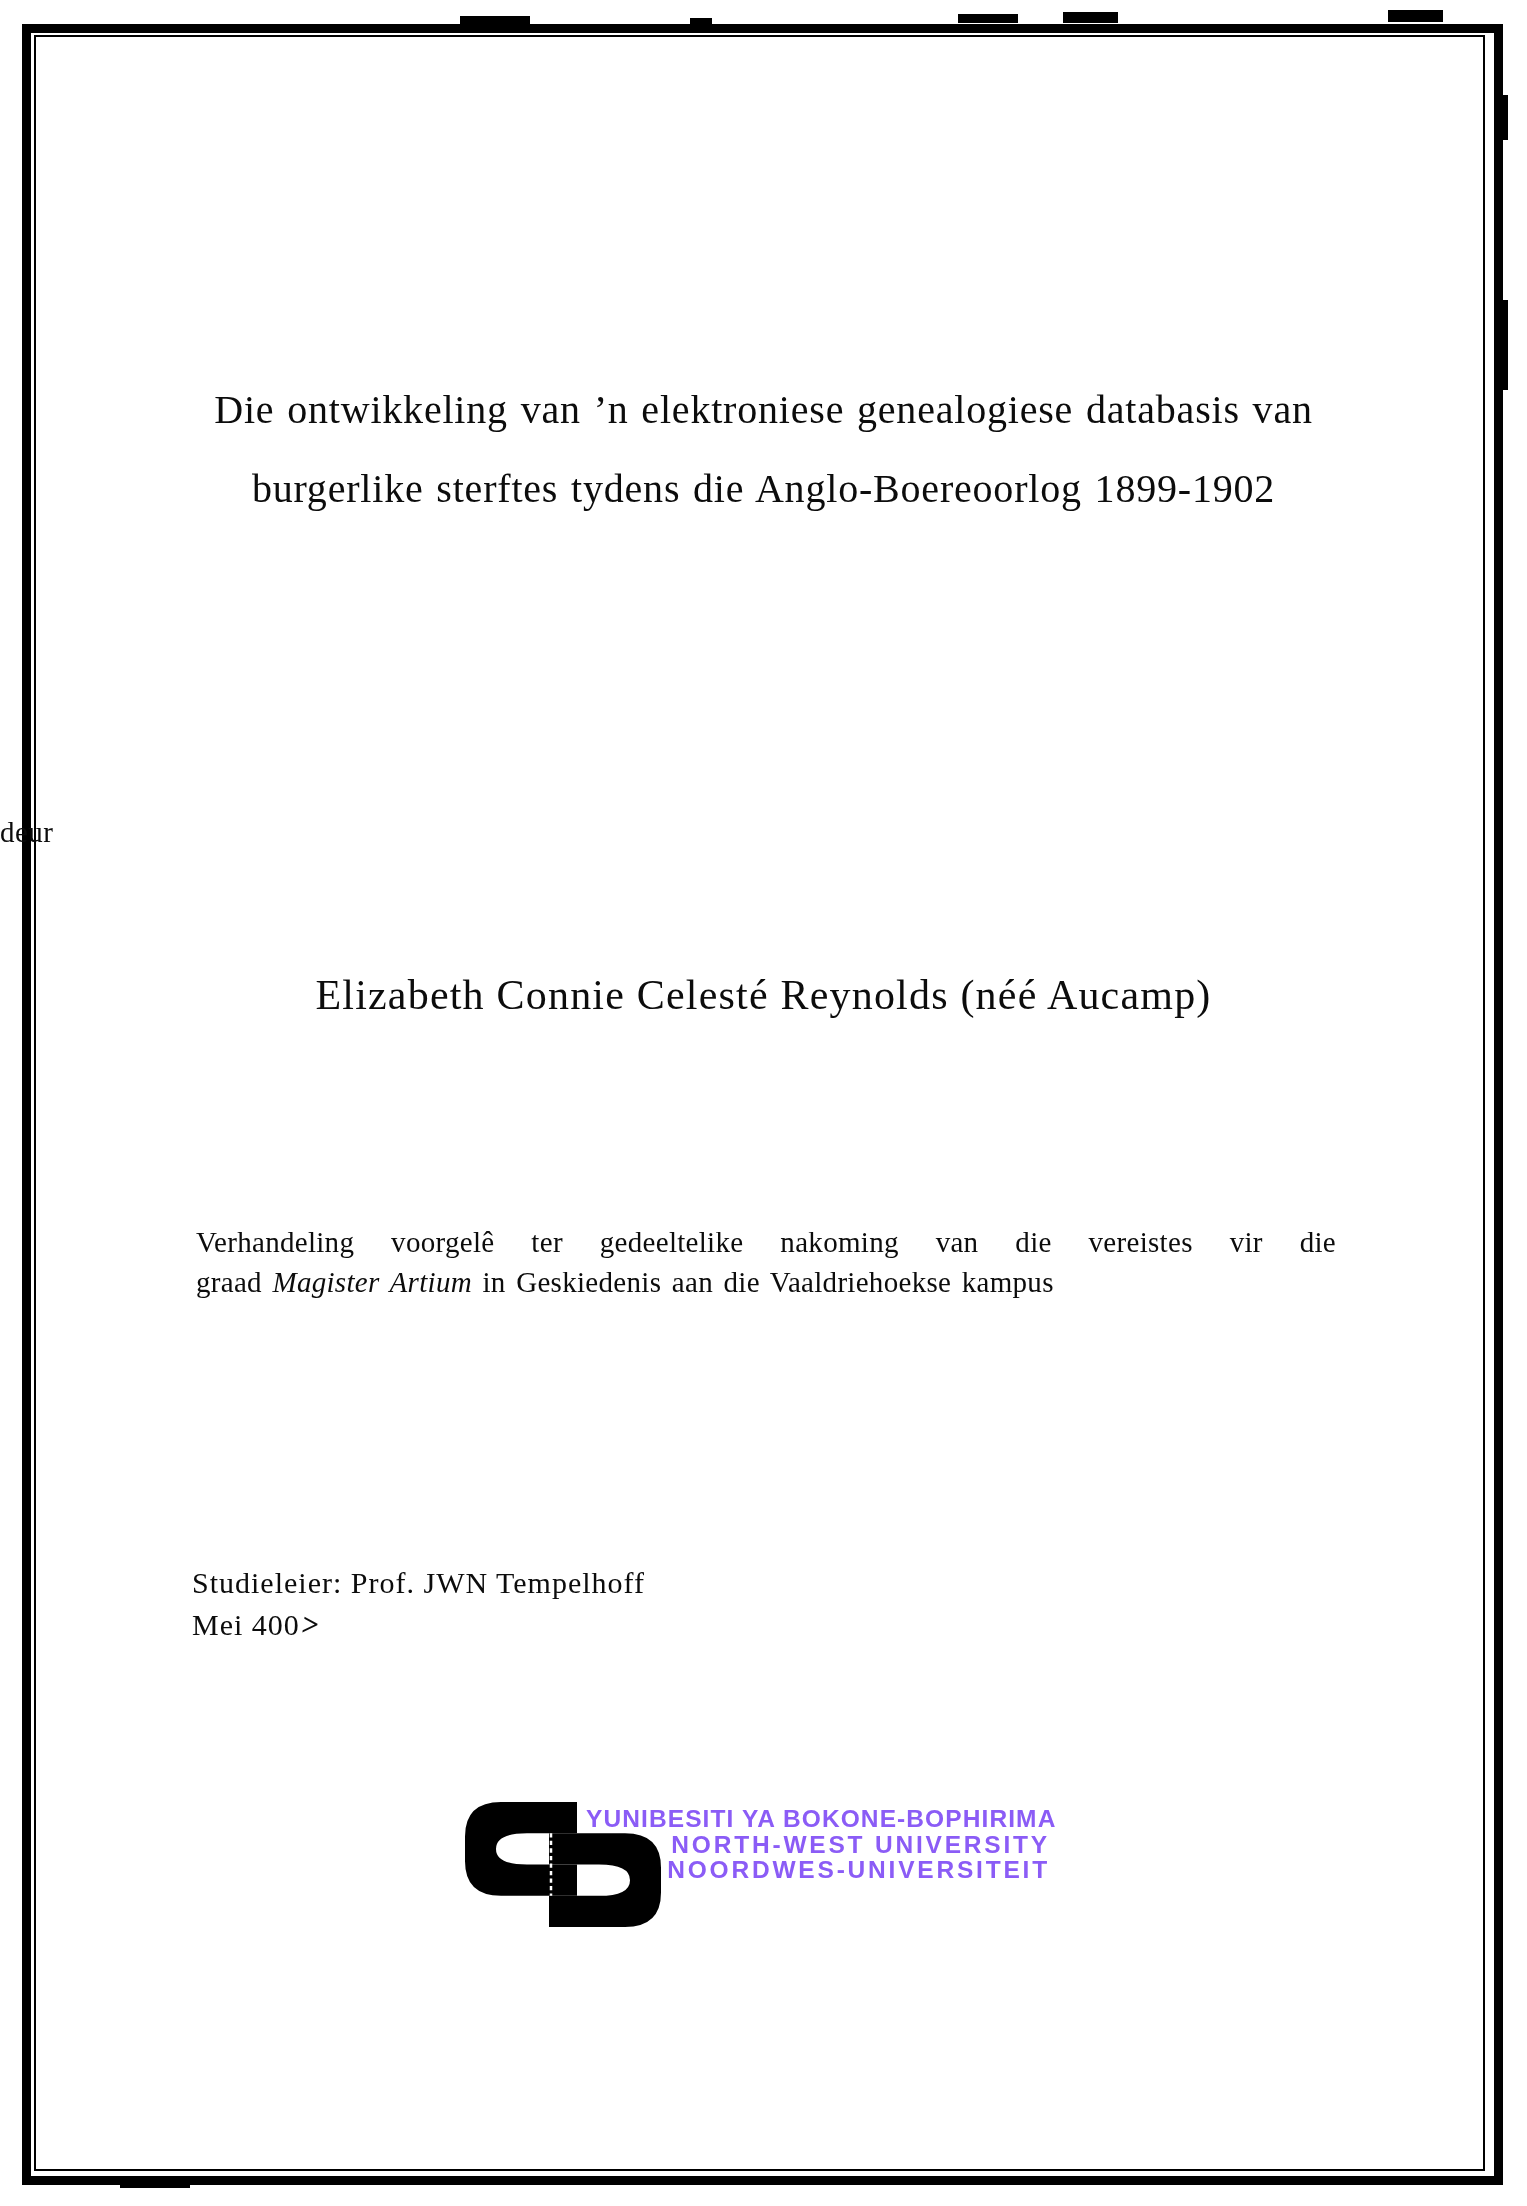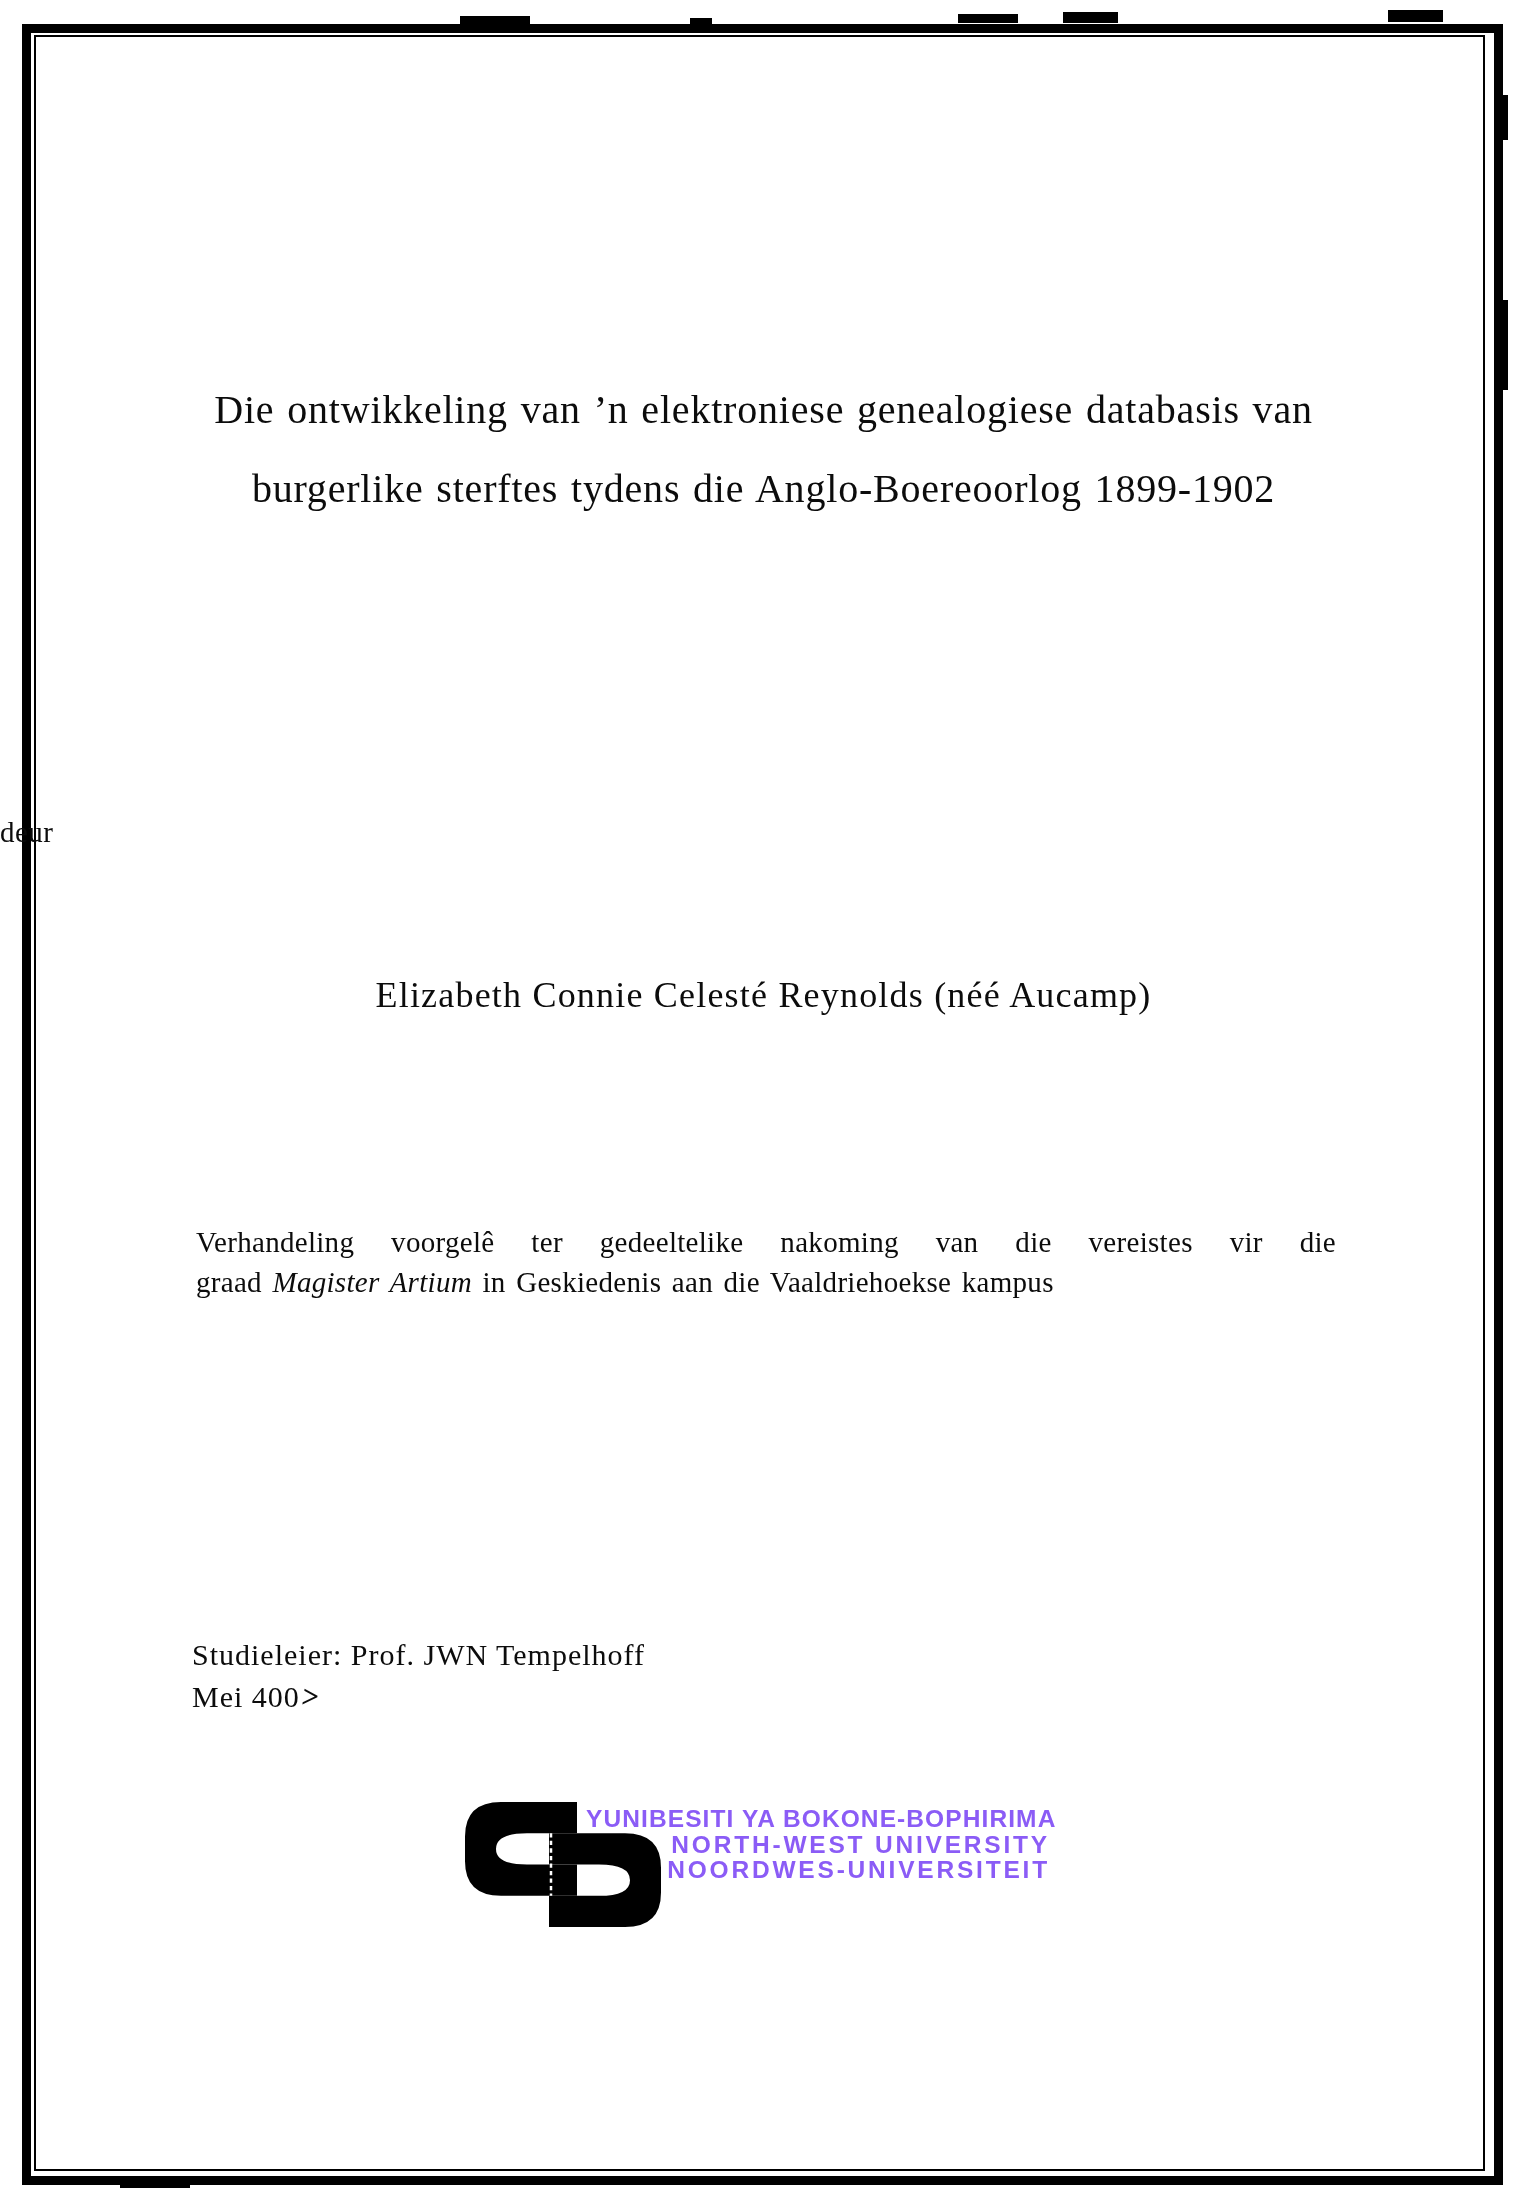--- a/index.html
+++ b/index.html
@@ -55,21 +55,21 @@
     text-align: left;
     font-size: 29px;
     line-height: 40px;
     letter-spacing: 0.5px;
   }
   
   .author {
     position: absolute;
     top: 972px; left: 0; right: 0;
     text-align: center;
-    font-size: 36px;
+    font-size: 42px;
     line-height: 46px;
     letter-spacing: 1.2px;
   }
   
   .statement {
     position: absolute;
     top: 1218px; left: 192px;
     width: 1140px;
     margin: 4px;
     font-size: 29px;
@@ -78,21 +78,21 @@
     word-spacing: 3px;
   }
   .statement .s-line { display: block; }
   .statement .s-justify {
     text-align: justify;
     text-align-last: justify;
   }
   
   .supervisor-block {
     position: absolute;
-    top: 1634px; left: 192px;
+    top: 1562px; left: 192px;
     font-size: 30px;
     line-height: 42px;
     letter-spacing: 1px;
   }
   .seven-glyph {
     display: inline-block;
     font-weight: 700;
     transform: skewX(-8deg) scaleY(1.05);
     margin-left: 2px;
   }

